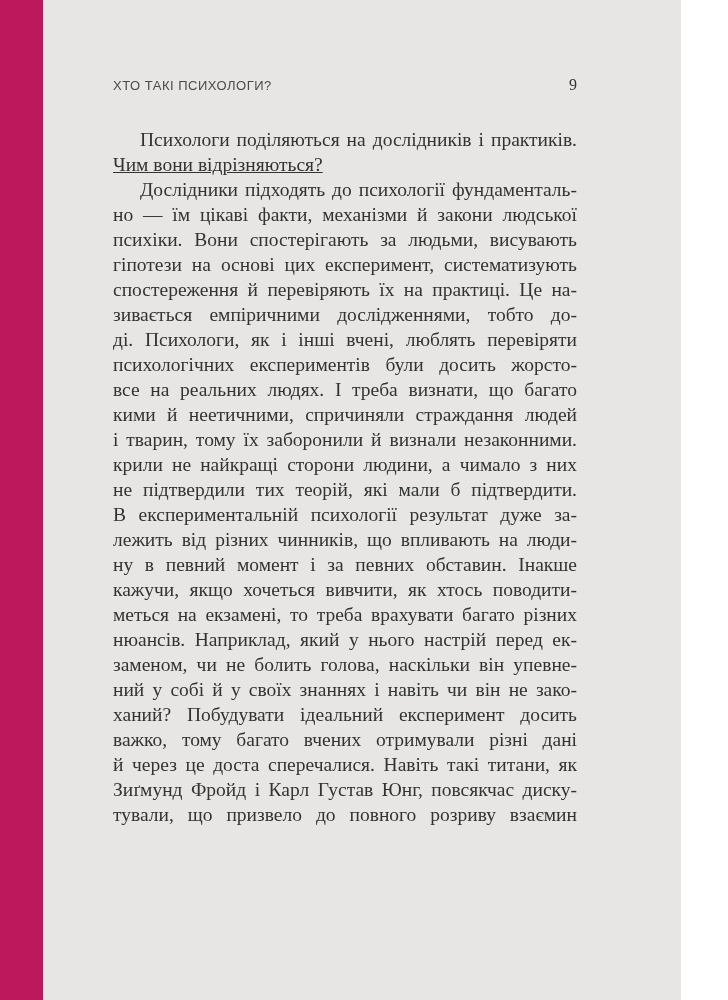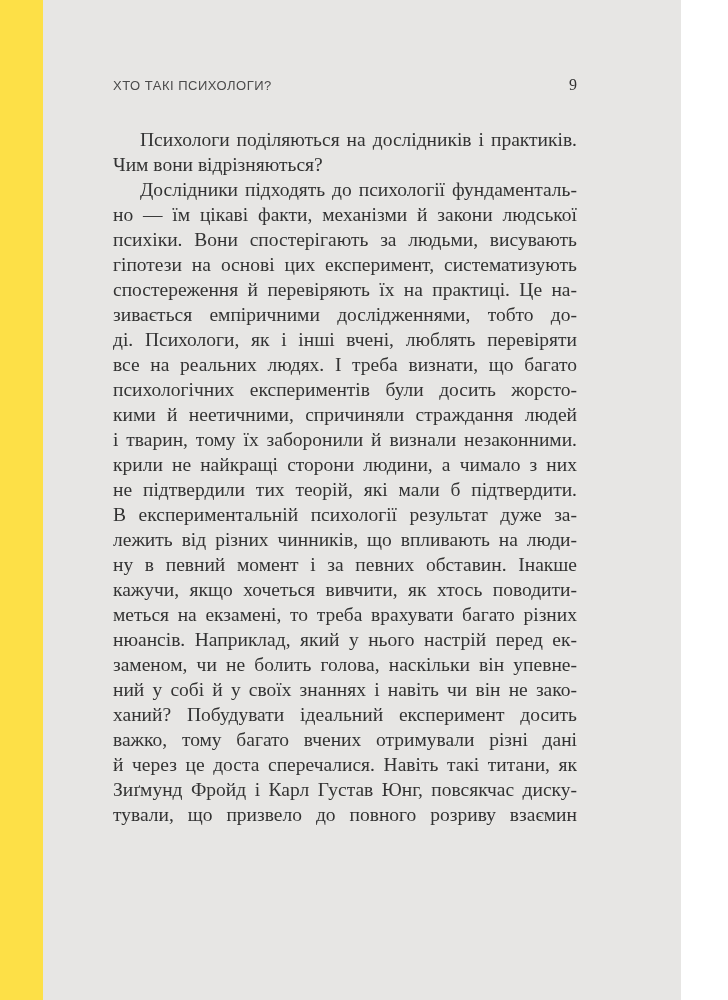--- a/index.html
+++ b/index.html
@@ -8,21 +8,21 @@
     width: 728px;
     height: 1000px;
     background: #ffffff;
     overflow: hidden;
     font-family: "Liberation Serif", serif;
   }
   .stage {
     position: relative;
     width: 599px;
     height: 1000px;
-    background: #fde047;
+    background: #be185d;
   }
   .page {
     position: absolute;
     left: 43px;
     top: 0;
     width: 638px;
     height: 1000px;
     background: var(--page-bg, #e7e6e4);
   }
   .running-head {
@@ -59,20 +59,21 @@
     line-height: 25px;
     text-align: justify;
     text-align-last: justify;
     overflow: hidden;
   }
   .line.indent {
     text-indent: 27px;
   }
   .line.para-end {
     text-align-last: left;
+    text-decoration: underline;
   }
 </style>
 </head>
 <body style="background: rgb(255, 255, 255);">
 
 <div class="stage">
   <div class="page">
     <div class="running-head">
       <span class="head-title">ХТО ТАКІ ПСИХОЛОГИ?</span>
       <span class="page-num">9</span>
@@ -80,22 +81,22 @@
     <div class="body-text">
         <div class="line indent">Психологи поділяються на дослідників і практиків.</div>
         <div class="line para-end">Чим вони відрізняються?</div>
         <div class="line indent">Дослідники підходять до психології фундаменталь-</div>
         <div class="line">но — їм цікаві факти, механізми й закони людської</div>
         <div class="line">психіки. Вони спостерігають за людьми, висувають</div>
         <div class="line">гіпотези на основі цих експеримент, систематизують</div>
         <div class="line">спостереження й перевіряють їх на практиці. Це на-</div>
         <div class="line">зивається емпіричними дослідженнями, тобто до-</div>
         <div class="line">ді. Психологи, як і інші вчені, люблять перевіряти</div>
+        <div class="line">психологічних експериментів були досить жорсто-</div>
         <div class="line">все на реальних людях. І треба визнати, що багато</div>
-        <div class="line">психологічних експериментів були досить жорсто-</div>
         <div class="line">кими й неетичними, спричиняли страждання людей</div>
         <div class="line">і тварин, тому їх заборонили й визнали незаконними.</div>
         <div class="line">крили не найкращі сторони людини, а чимало з них</div>
         <div class="line">не підтвердили тих теорій, які мали б підтвердити.</div>
         <div class="line">В експериментальній психології результат дуже за-</div>
         <div class="line">лежить від різних чинників, що впливають на люди-</div>
         <div class="line">ну в певний момент і за певних обставин. Інакше</div>
         <div class="line">кажучи, якщо хочеться вивчити, як хтось поводити-</div>
         <div class="line">меться на екзамені, то треба врахувати багато різних</div>
         <div class="line">нюансів. Наприклад, який у нього настрій перед ек-</div>

